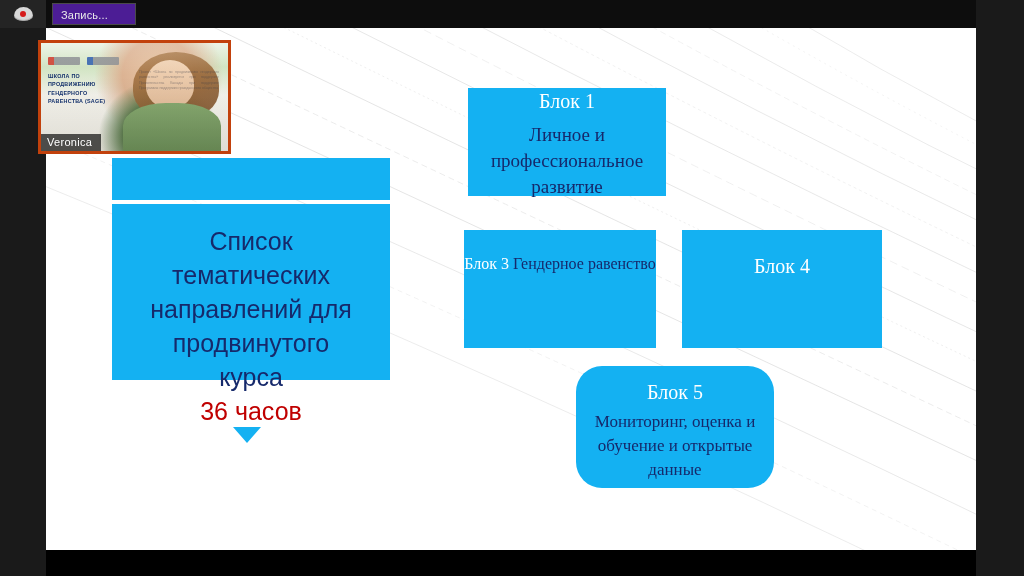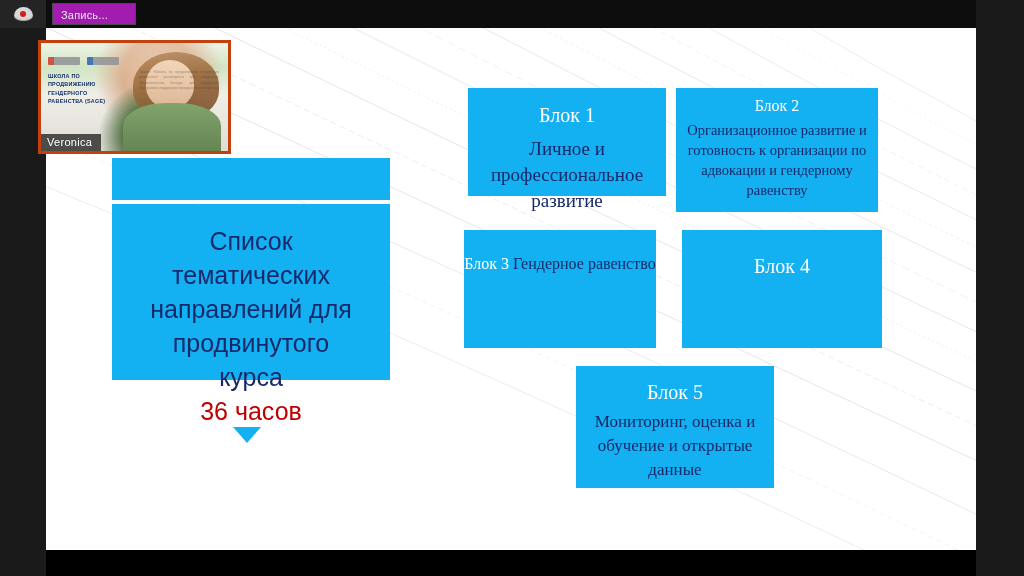--- a/index.html
+++ b/index.html
@@ -71,21 +71,21 @@
     left: 50%; top: 50%;
     transform: translate(-50%,-50%);
     width: 6px; height: 6px;
     border-radius: 50%;
     background: #d51b1b;
   }
   .rec-gap { width: 6px; height: 28px; background: #0d0d0d; }
   .rec-label {
     width: 84px;
     height: 22px;
-    background: #a21caf;
+    background: #4c1d95;
     border: 1px solid #4a4a4a;
     color: #e9e9e9;
     font-size: 11px;
     line-height: 22px;
     padding-left: 8px;
     letter-spacing: .2px;
     box-sizing: border-box;
     white-space: nowrap;
     overflow: hidden;
   }
@@ -261,21 +261,20 @@
     border-left: 14px solid transparent;
     border-right: 14px solid transparent;
     border-top: 16px solid #14b1f2;
   }
 
   #block1 {
     left: 422px;
     top: 60px;
     width: 198px;
     height: 108px;
-    padding-top: 14px;
     font-size: 19px;
     line-height: 26px;
   }
   #block1 .bname { font-size: 20px; margin-bottom: 8px; }
 
   #block2 {
     left: 630px;
     top: 60px;
     width: 202px;
     height: 124px;
@@ -308,20 +307,21 @@
   #block4 .bname { font-size: 20px; margin-bottom: 16px; }
 
   #block5 {
     left: 530px;
     top: 338px;
     width: 198px;
     height: 122px;
     padding-top: 14px;
     font-size: 17px;
     line-height: 24px;
+    border-radius: 26px;
   }
   #block5 .bname { font-size: 20px; margin-bottom: 6px; }
 </style>
 </head>
 <body>
 
 <div id="screen">
 
   <div class="chrome-topband"></div>
   <div class="chrome-left"></div>
@@ -368,24 +368,20 @@
       <span>курса</span>
       <span class="hours">36 часов</span>
     </div>
     <div id="callout-tail"></div>
 
     <div class="blue" id="block1">
       <span class="bname">Блок 1</span>
       <span>Личное и профессиональное развитие</span>
     </div>
 
-    <div class="blue" id="block2">
-      <span class="bname">Блок 2</span>
-      <span>Организационное развитие и готовность к организации по адвокации и гендерному равенству</span>
-    </div>
 
     <div class="blue" id="block3">
       <span class="bname">Блок 3</span><span> Гендерное равенство</span>
     </div>
 
     <div class="blue" id="block4">
       <span class="bname">Блок 4</span>
     </div>
 
     <div class="blue" id="block5">

